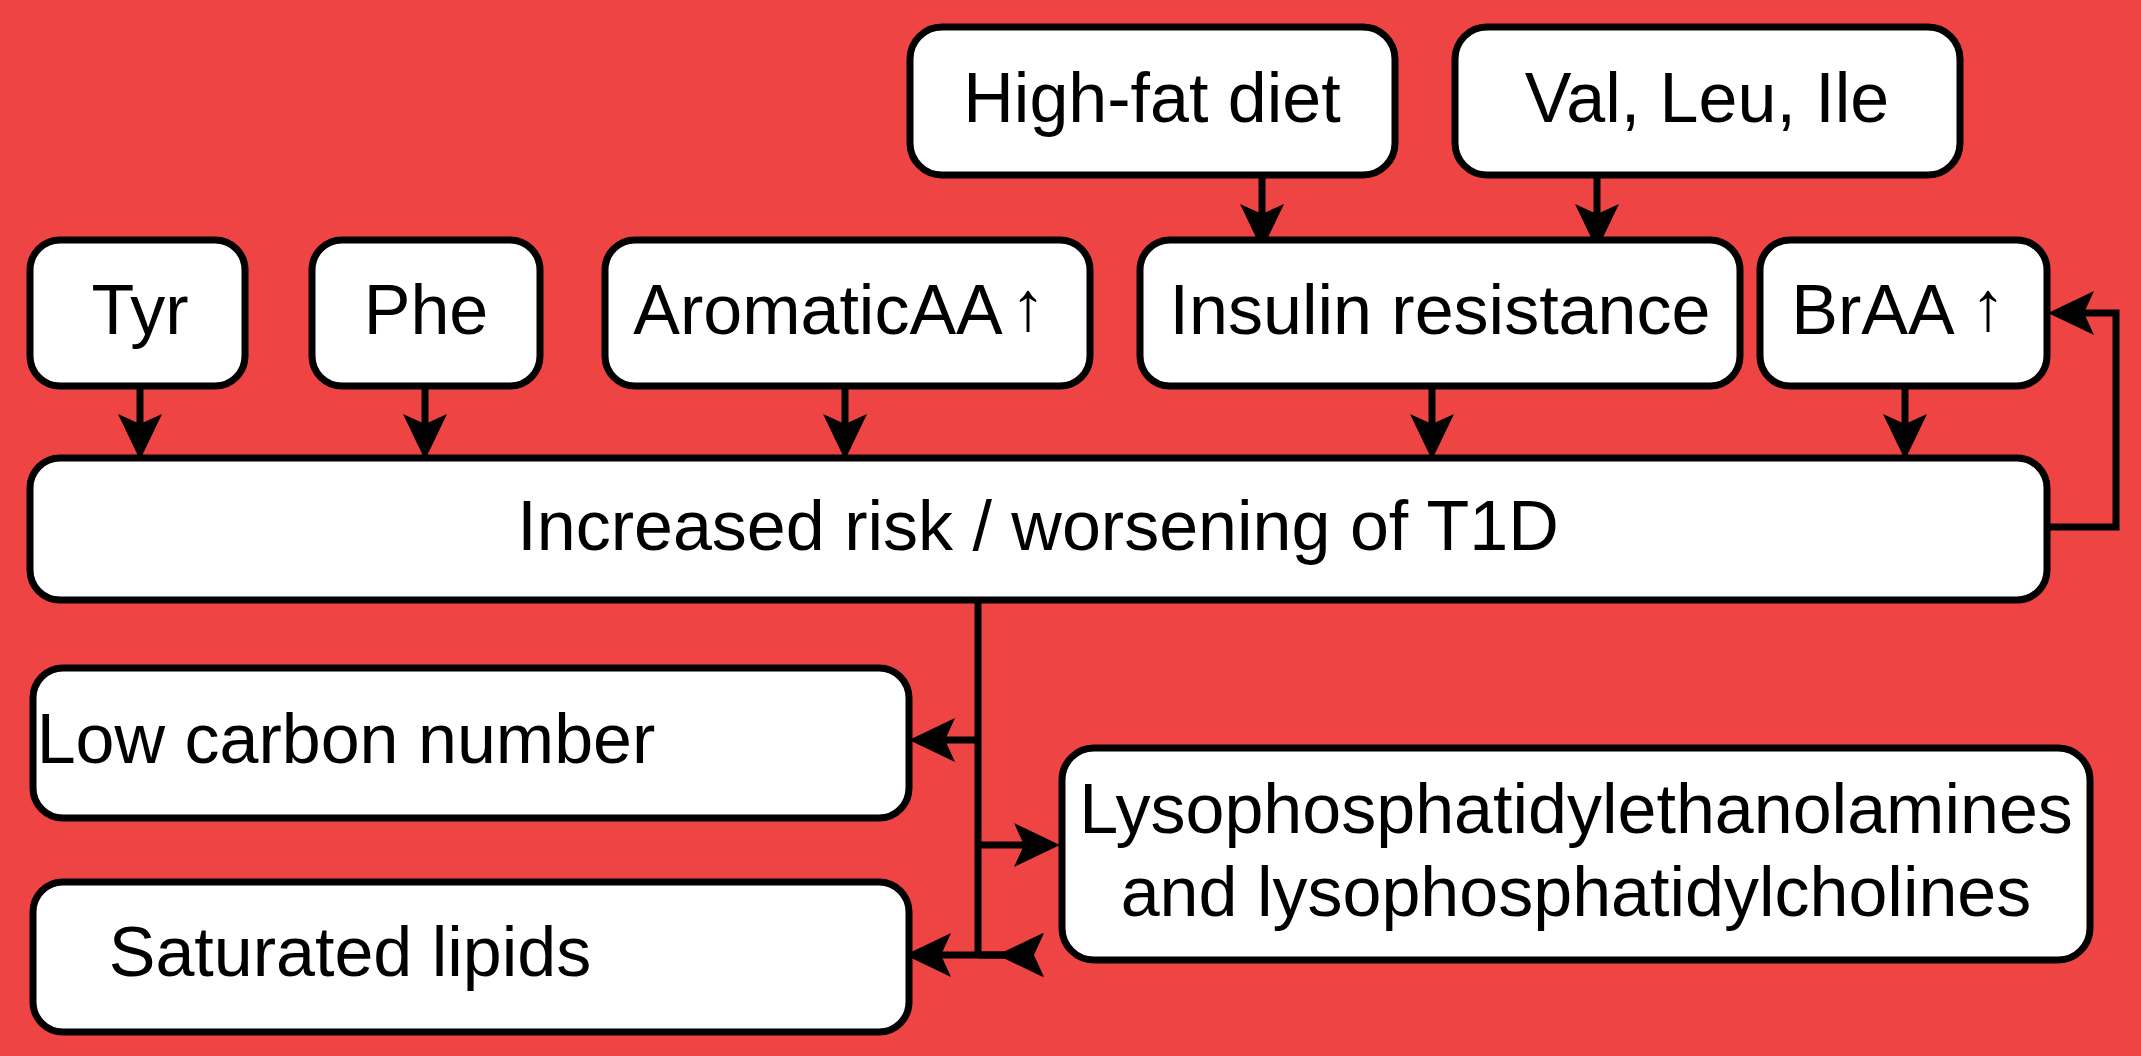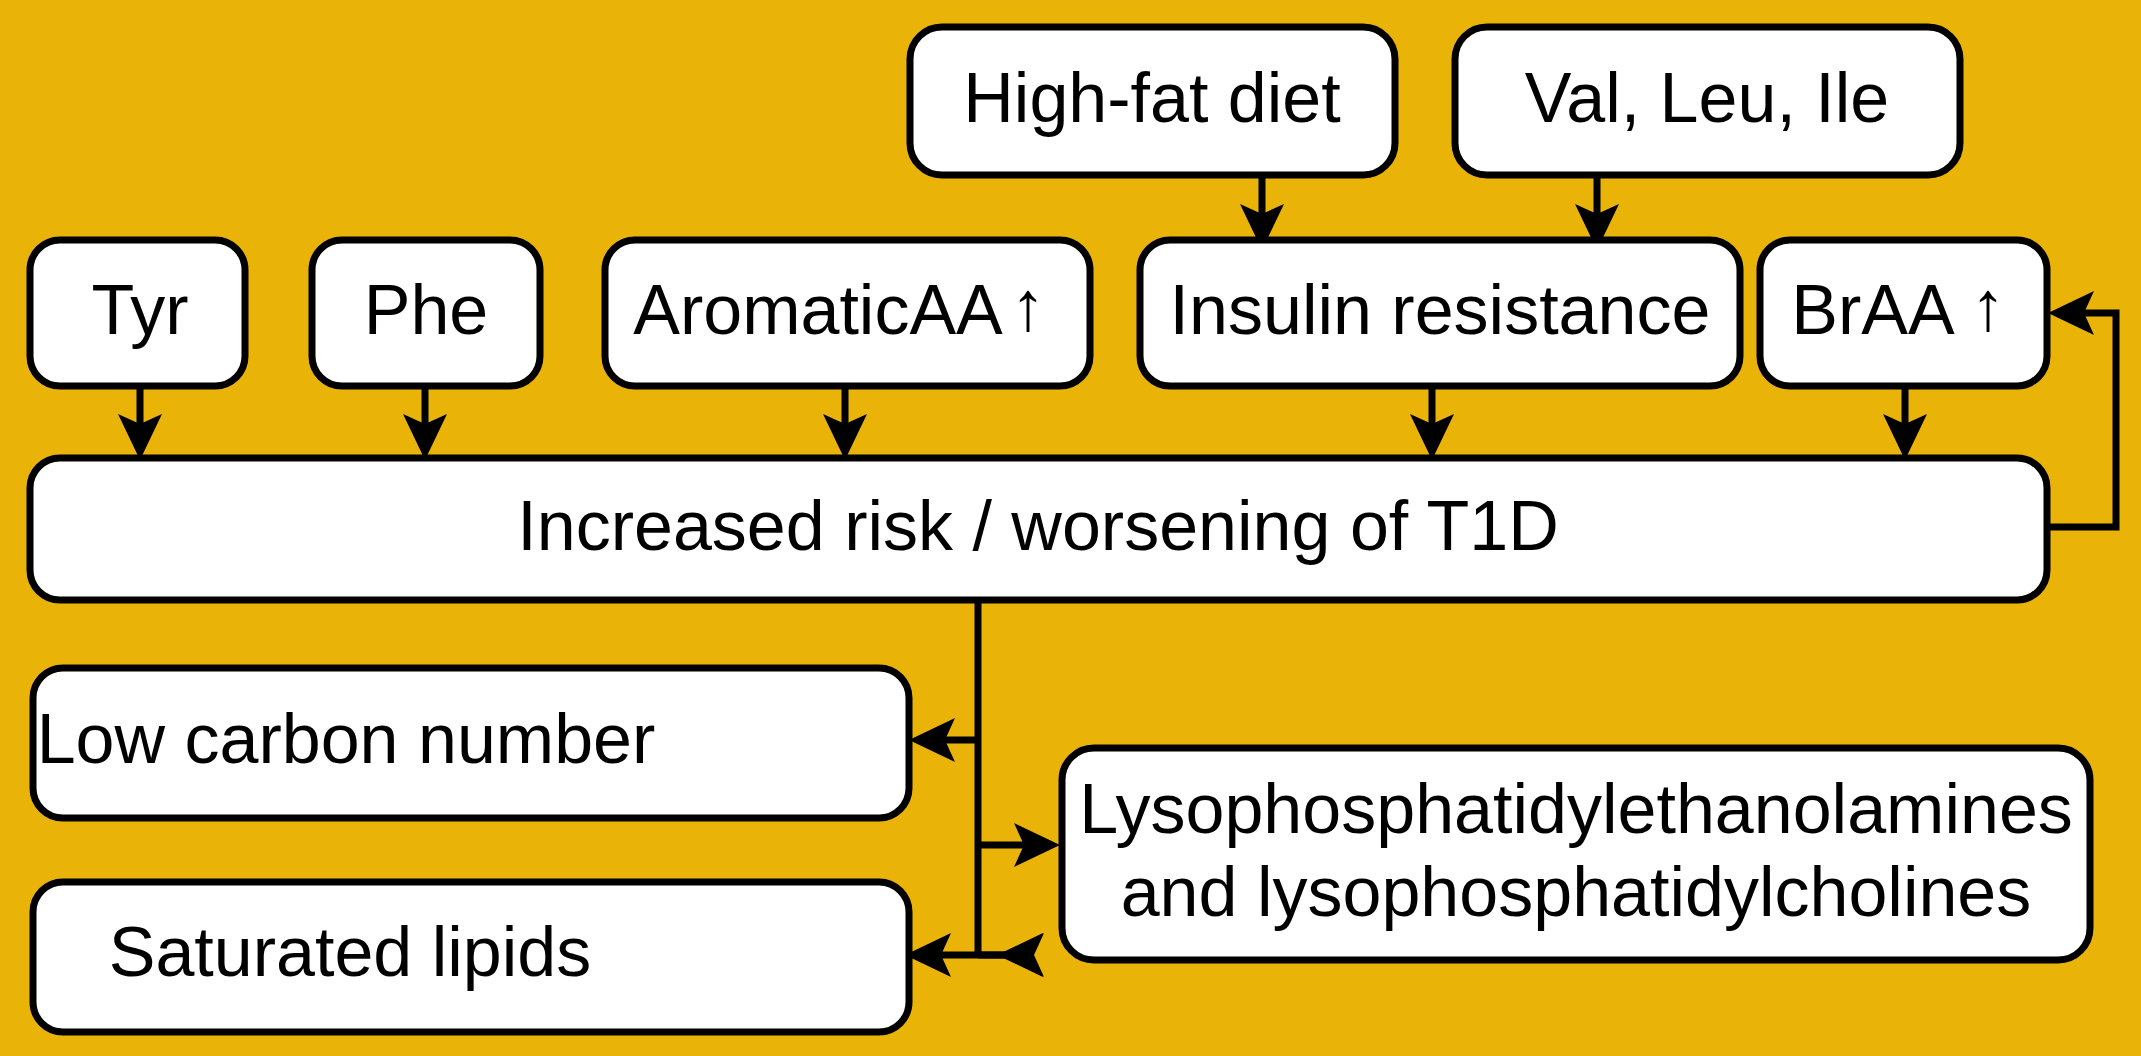--- a/index.html
+++ b/index.html
@@ -10,21 +10,21 @@
   body {
     width: 2141px;
     height: 1056px;
     font-family: "Liberation Sans", sans-serif;
     overflow: hidden;
   }
   #diagram-root {
     position: relative;
     width: 2141px;
     height: 1056px;
-    background: #eab308;
+    background: #ef4444;
   }
   svg#flowchart {
     display: block;
     width: 2141px;
     height: 1056px;
   }
   .node-box {
     fill: #ffffff;
     stroke: #000000;
     stroke-width: 7;

